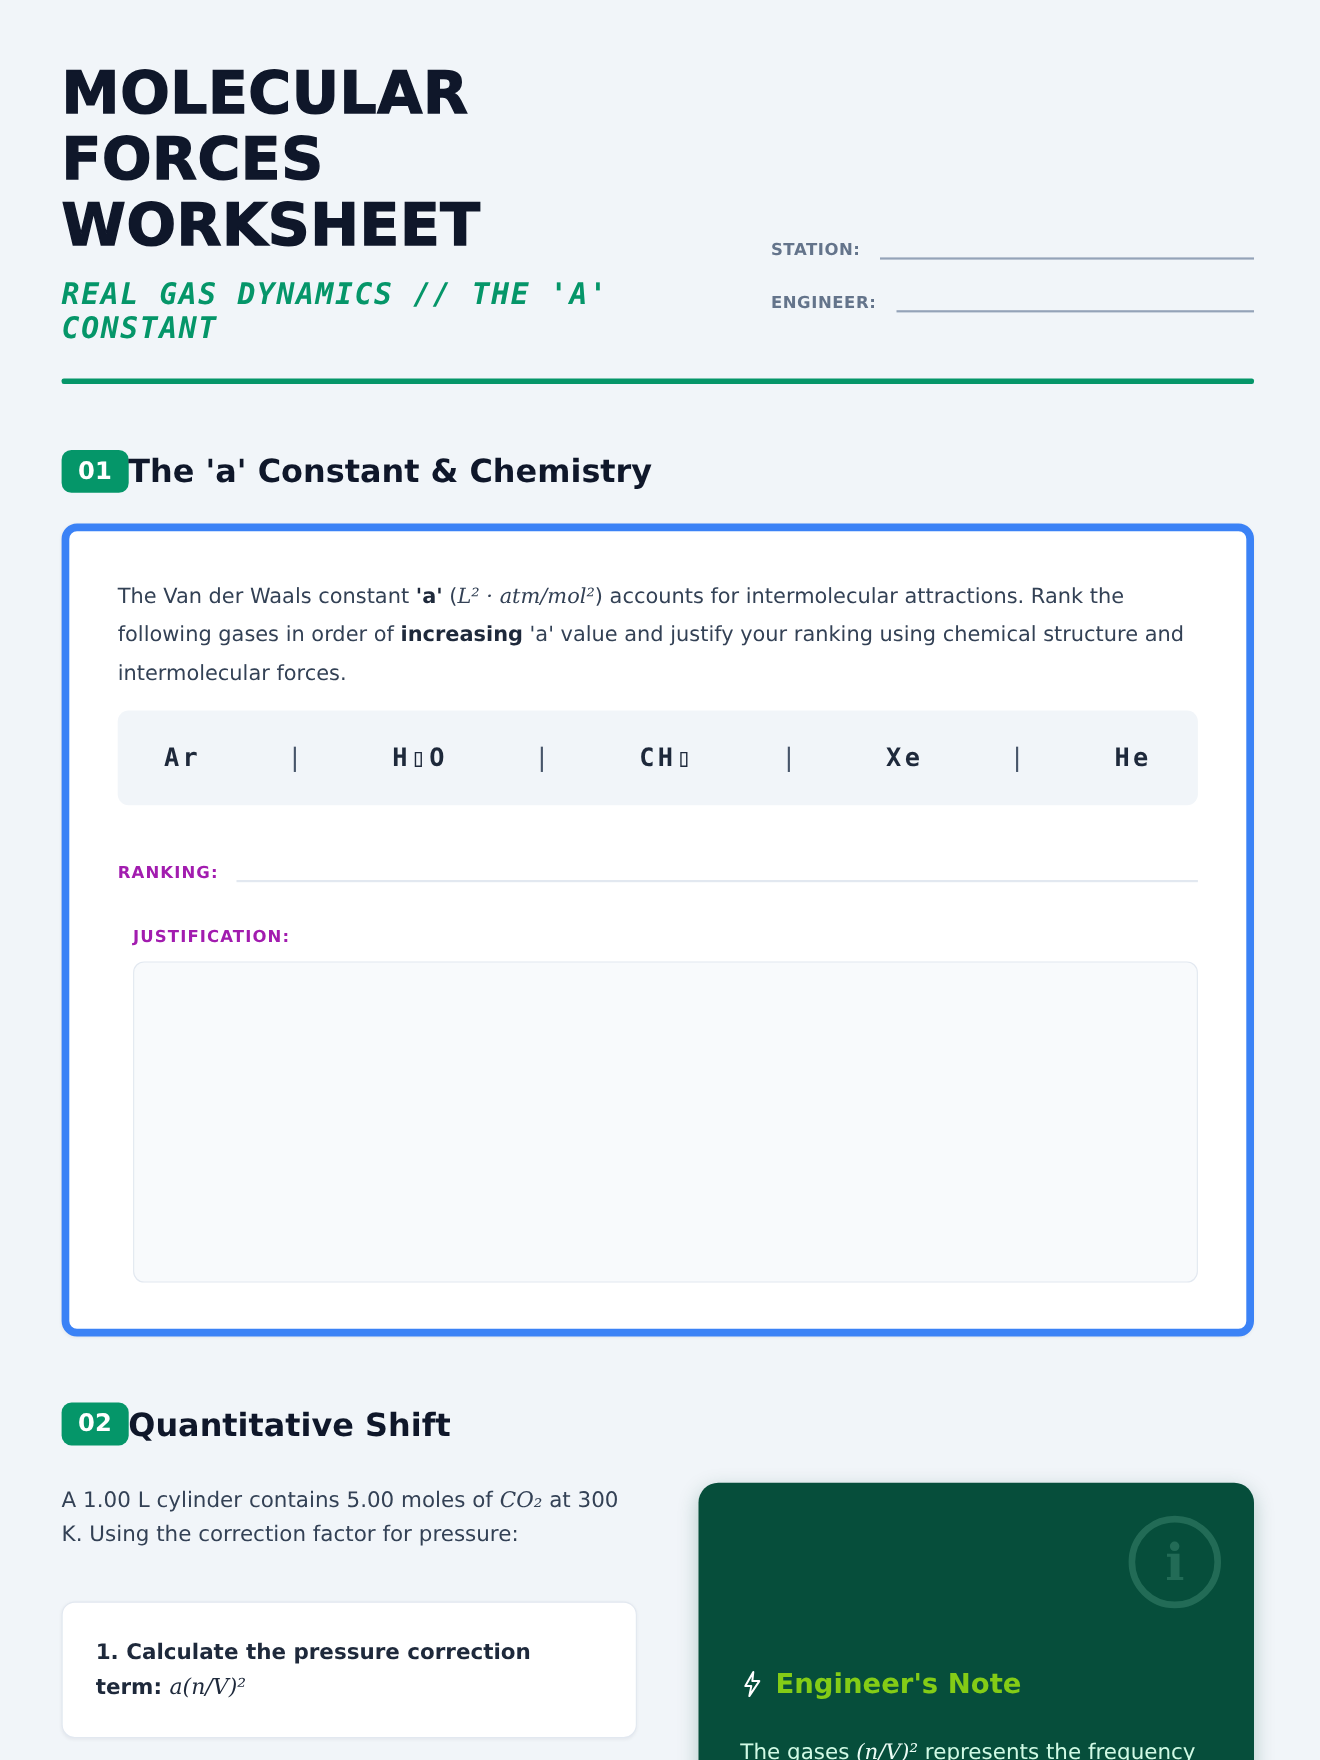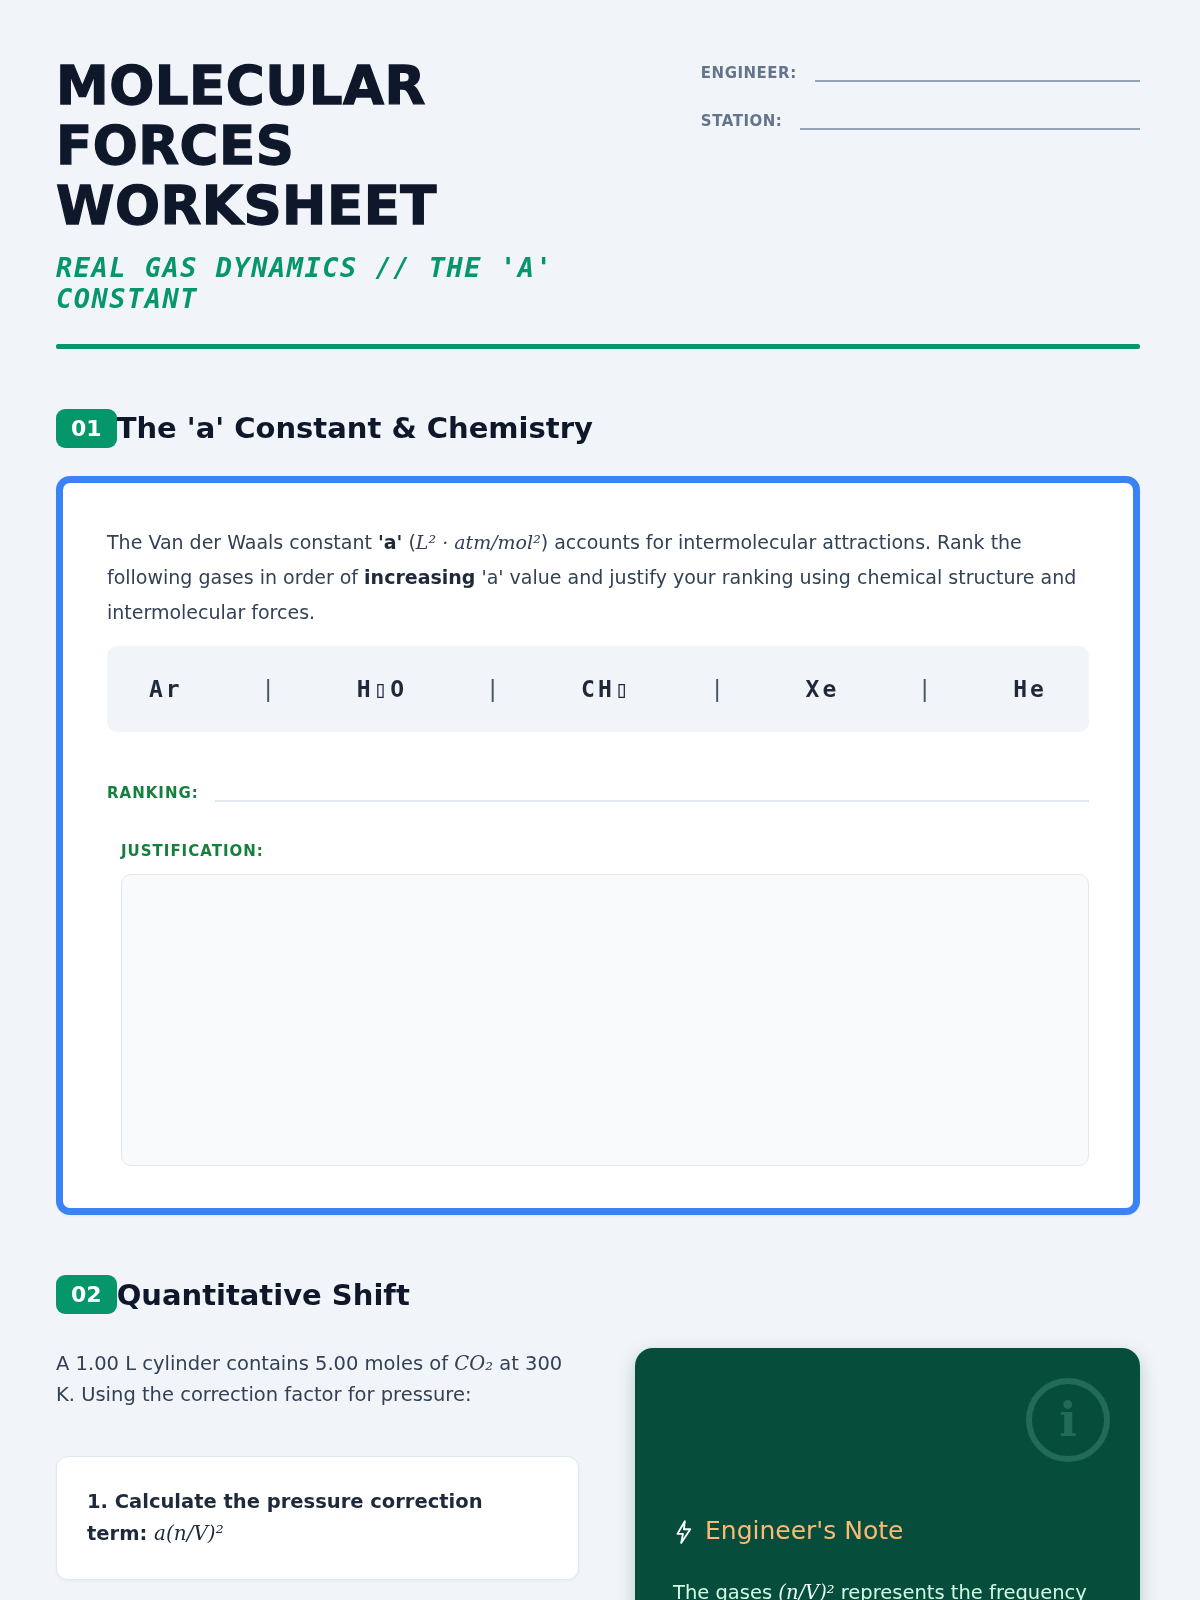--- a/index.html
+++ b/index.html
@@ -5,21 +5,21 @@
   * { margin: 0; padding: 0; box-sizing: border-box; }
   html, body { width: 1200px; height: 1600px; overflow: hidden; }
   body {
     background: #f1f5f9;
     font-family: "DejaVu Sans", "Liberation Sans", sans-serif;
     color: #334155;
   }
   .page { padding: 56px 60px 0 56px; }
 
   
-  .header { display: flex; align-items: flex-start; gap: 52px; }
+  .header { display: flex; align-items: flex-end; gap: 52px; }
   .header-left { flex: 1.35; }
   .page-title {
     font-size: 53px;
     line-height: 1.13;
     font-weight: 900;
     letter-spacing: 0.5px;
     color: #0f172a;
     -webkit-text-stroke: 1.3px #0f172a;
     text-transform: uppercase;
   }
@@ -72,21 +72,21 @@
     border-radius: 10px;
     padding: 30px 42px;
     display: flex; align-items: center; justify-content: space-between;
     font-family: "DejaVu Sans Mono", "Liberation Mono", monospace;
     font-weight: 700; font-size: 23px; letter-spacing: 3px; color: #1e293b;
   }
   .gas-strip .sep { color: #475569; font-weight: 400; }
 
   .write-row { display: flex; align-items: flex-end; gap: 16px; margin-top: 52px; }
   .small-label {
-    font-size: 15px; font-weight: 700; letter-spacing: 1px; color: #15803d;
+    font-size: 15px; font-weight: 700; letter-spacing: 1px; color: #a21caf;
   }
   .write-row .line { flex: 1; border-bottom: 2px solid #e2e8f0; height: 18px; }
 
   .justification { margin-top: 40px; margin-left: 14px; }
   .justification-box {
     margin-top: 14px;
     height: 292px;
     background: #f8fafc;
     border: 1px solid #e2e8f0;
     border-radius: 10px;
@@ -127,22 +127,22 @@
     width: 84px; height: 84px;
     border: 6px solid rgba(167, 243, 208, 0.18);
     border-radius: 50%;
     display: flex; align-items: center; justify-content: center;
     color: rgba(167, 243, 208, 0.18);
     font-size: 46px; font-weight: 800;
     font-family: "DejaVu Serif", serif;
   }
   .note-title {
     margin-top: 128px;
-    display: flex; align-items: flex-end; gap: 12px;
-    color: #fdba74; font-size: 25px; font-weight: 400;
+    display: flex; align-items: center; gap: 12px;
+    color: #84cc16; font-size: 25px; font-weight: 700;
   }
   .bolt-icon { color: #ffffff; display: inline-flex; }
   .note-body {
     margin-top: 30px;
     color: #d1fae5;
     font-size: 19.5px;
     line-height: 1.8;
   }
   .note-body .math { color: #ecfdf5; }
 </style>
@@ -151,25 +151,25 @@
 
 <div class="page">
 
   <div class="header">
     <div class="header-left">
       <h1 class="page-title">MOLECULAR FORCES WORKSHEET</h1>
       <div class="page-subtitle">REAL GAS DYNAMICS // THE 'A' CONSTANT</div>
     </div>
     <div class="header-right">
       <div class="fill-field">
+        <span class="label">STATION:</span>
+        <span class="line"></span>
+      </div>
+      <div class="fill-field">
         <span class="label">ENGINEER:</span>
-        <span class="line"></span>
-      </div>
-      <div class="fill-field">
-        <span class="label">STATION:</span>
         <span class="line"></span>
       </div>
     </div>
   </div>
   <div class="rule"></div>
 
   <div class="section-header">
     <span class="section-badge">01</span>
     <span class="section-title">The 'a' Constant &amp; Chemistry</span>
   </div>

